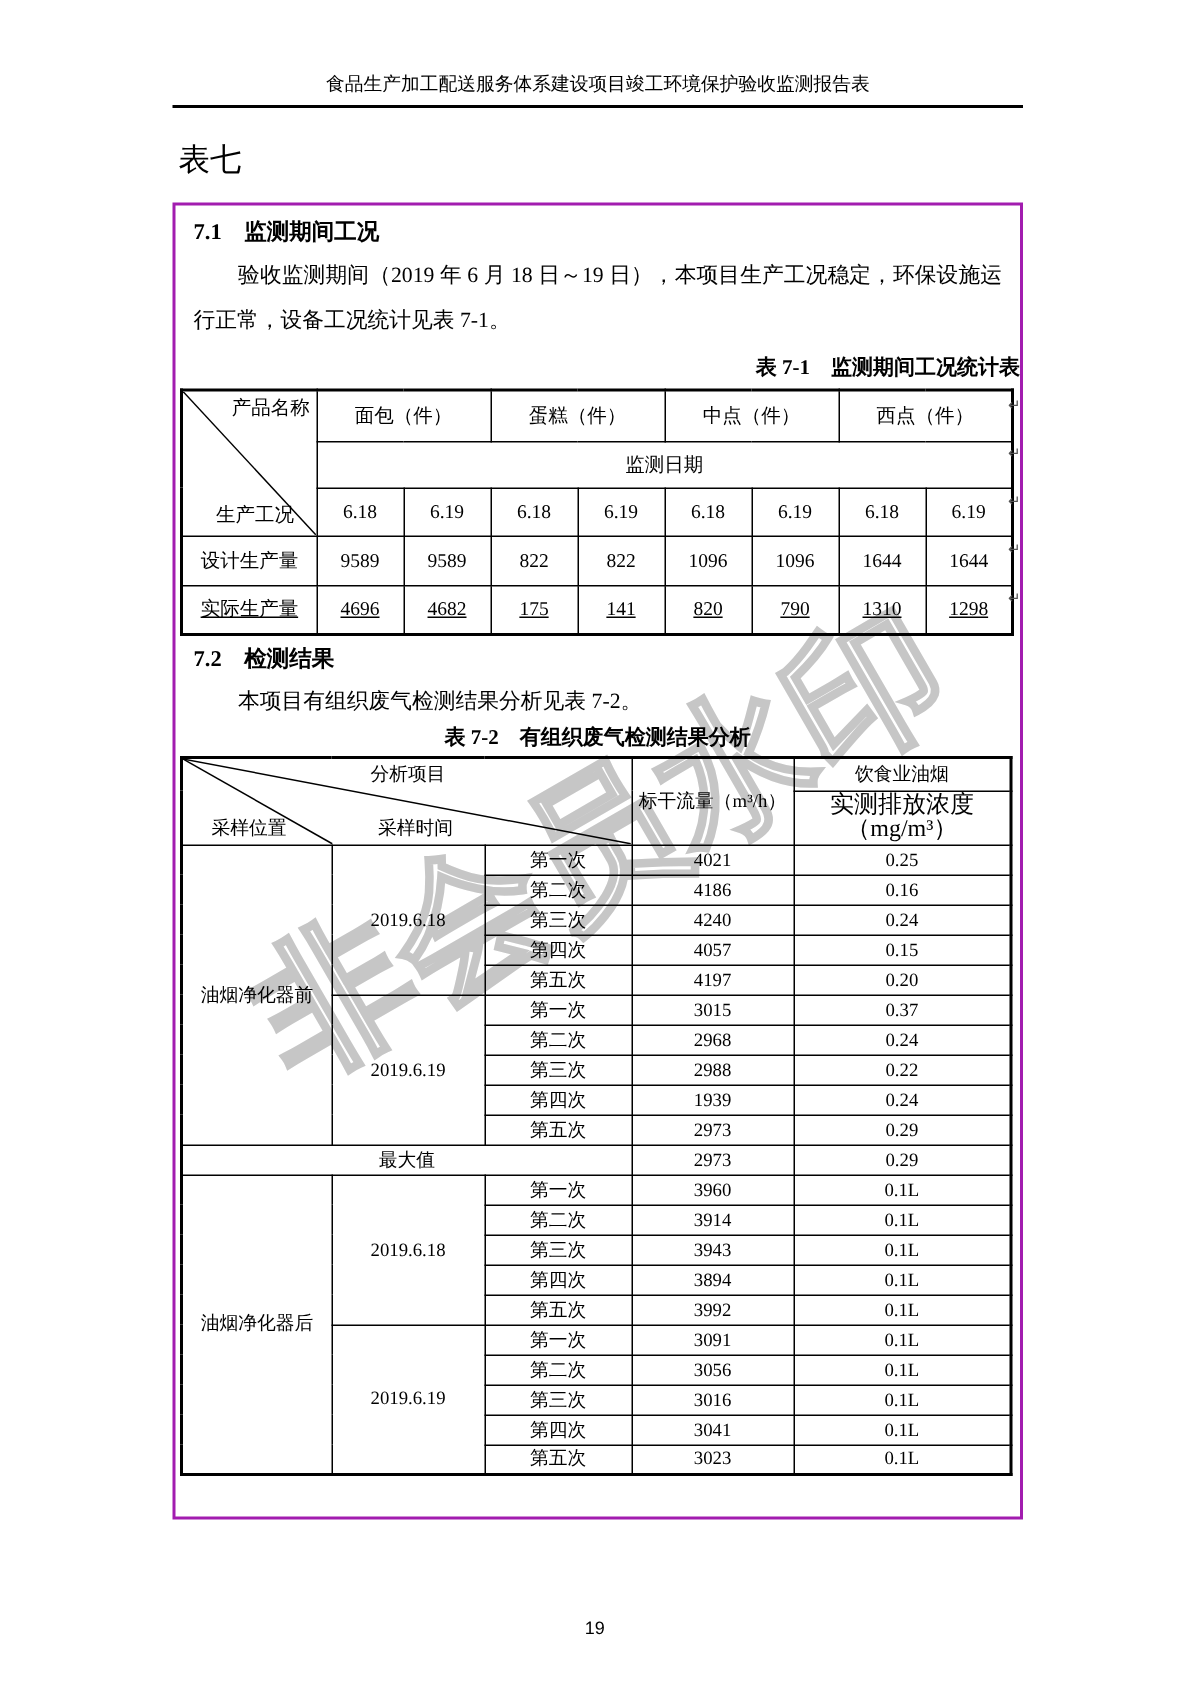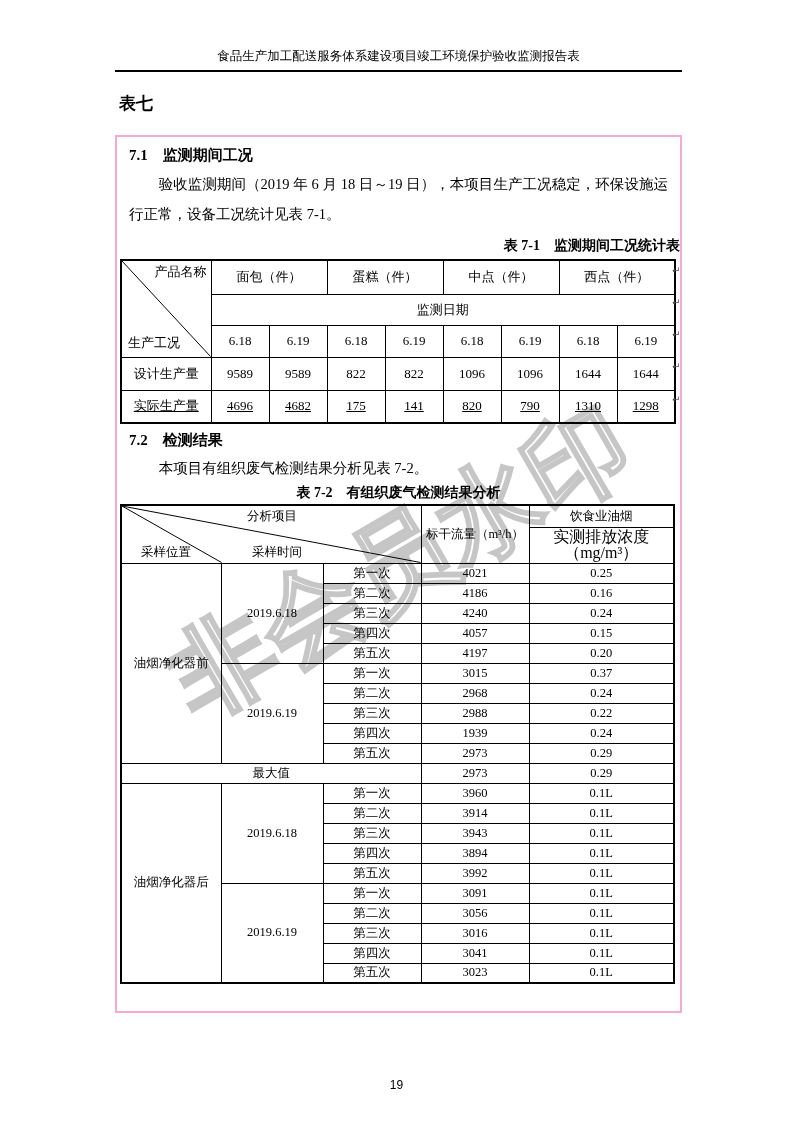--- a/index.html
+++ b/index.html
@@ -2,26 +2,26 @@
 <html><head>
 <meta charset="utf-8">
 <style>
   html,body{margin:0;padding:0;background:#ffffff;}
   .page{position:relative;width:793px;height:1122px;background:#ffffff;overflow:hidden;
         font-family:"Liberation Serif","DejaVu Serif",serif;color:#000;}
   
   .doc-header{position:absolute;top:48px;left:115px;width:567px;text-align:center;
               font-size:12.5px;line-height:16px;}
   .header-rule{position:absolute;top:70px;left:115px;width:567px;height:2px;background:#000;}
-  .doc-title{position:absolute;top:92px;left:119px;font-size:17px;font-weight:bold;}
+  .doc-title{position:absolute;top:92px;left:119px;font-size:21px;font-weight:normal;}
   
   .watermark{position:absolute;left:0;top:0;pointer-events:none;}
   
   .box{position:absolute;left:115px;top:135px;width:567px;height:878px;
-       border:2px solid #f9a8d4;box-sizing:border-box;}
+       border:2px solid #a21caf;box-sizing:border-box;}
   .h1{margin:8px 0 0 12px;font-size:15px;font-weight:bold;line-height:20px;}
   .h2{margin:6px 0 0 12px;font-size:15px;font-weight:bold;line-height:20px;}
   .h3{margin:8px 0 0 12px;font-size:15px;font-weight:bold;line-height:20px;}
   .para{margin:4px 12px 0 12px;font-size:14.5px;line-height:30px;text-indent:2.05em;
         text-align:justify;}
   .para2{margin:4px 12px 0 12px;font-size:14.5px;line-height:28px;text-indent:2.05em;}
   .cap{margin-top:8px;text-align:right;font-size:14px;font-weight:bold;line-height:18px;}
   .cap2{margin-top:2px;text-align:center;font-size:14px;font-weight:bold;line-height:18px;}
   
   table{border-collapse:collapse;table-layout:fixed;}
@@ -76,21 +76,21 @@
           <col style="width:58px">
           <col style="width:58px">
       </colgroup>
       <tbody>
           <tr class="r1">
         <td class="diag" rowspan="3">
           <svg viewBox="0 0 90 97" preserveAspectRatio="none">
             <line x1="0" y1="0" x2="90" y2="97" stroke="#000" stroke-width="1"></line>
           </svg>
           <span class="dlabel" style="top:4px;right:4px;">产品名称</span>
-          <span class="dlabel" style="bottom:7px;left:6px;text-align:right;">生产工况</span>
+          <span class="dlabel" style="bottom:7px;left:22px;text-align:right;">生产工况</span>
         </td>
         <td colspan="2">面包（件）</td>
         <td colspan="2">蛋糕（件）</td>
         <td colspan="2">中点（件）</td>
         <td colspan="2">西点（件）</td>
       </tr>
       <tr class="r2">
         <td colspan="8">监测日期</td>
       </tr>
       <tr class="r3">

